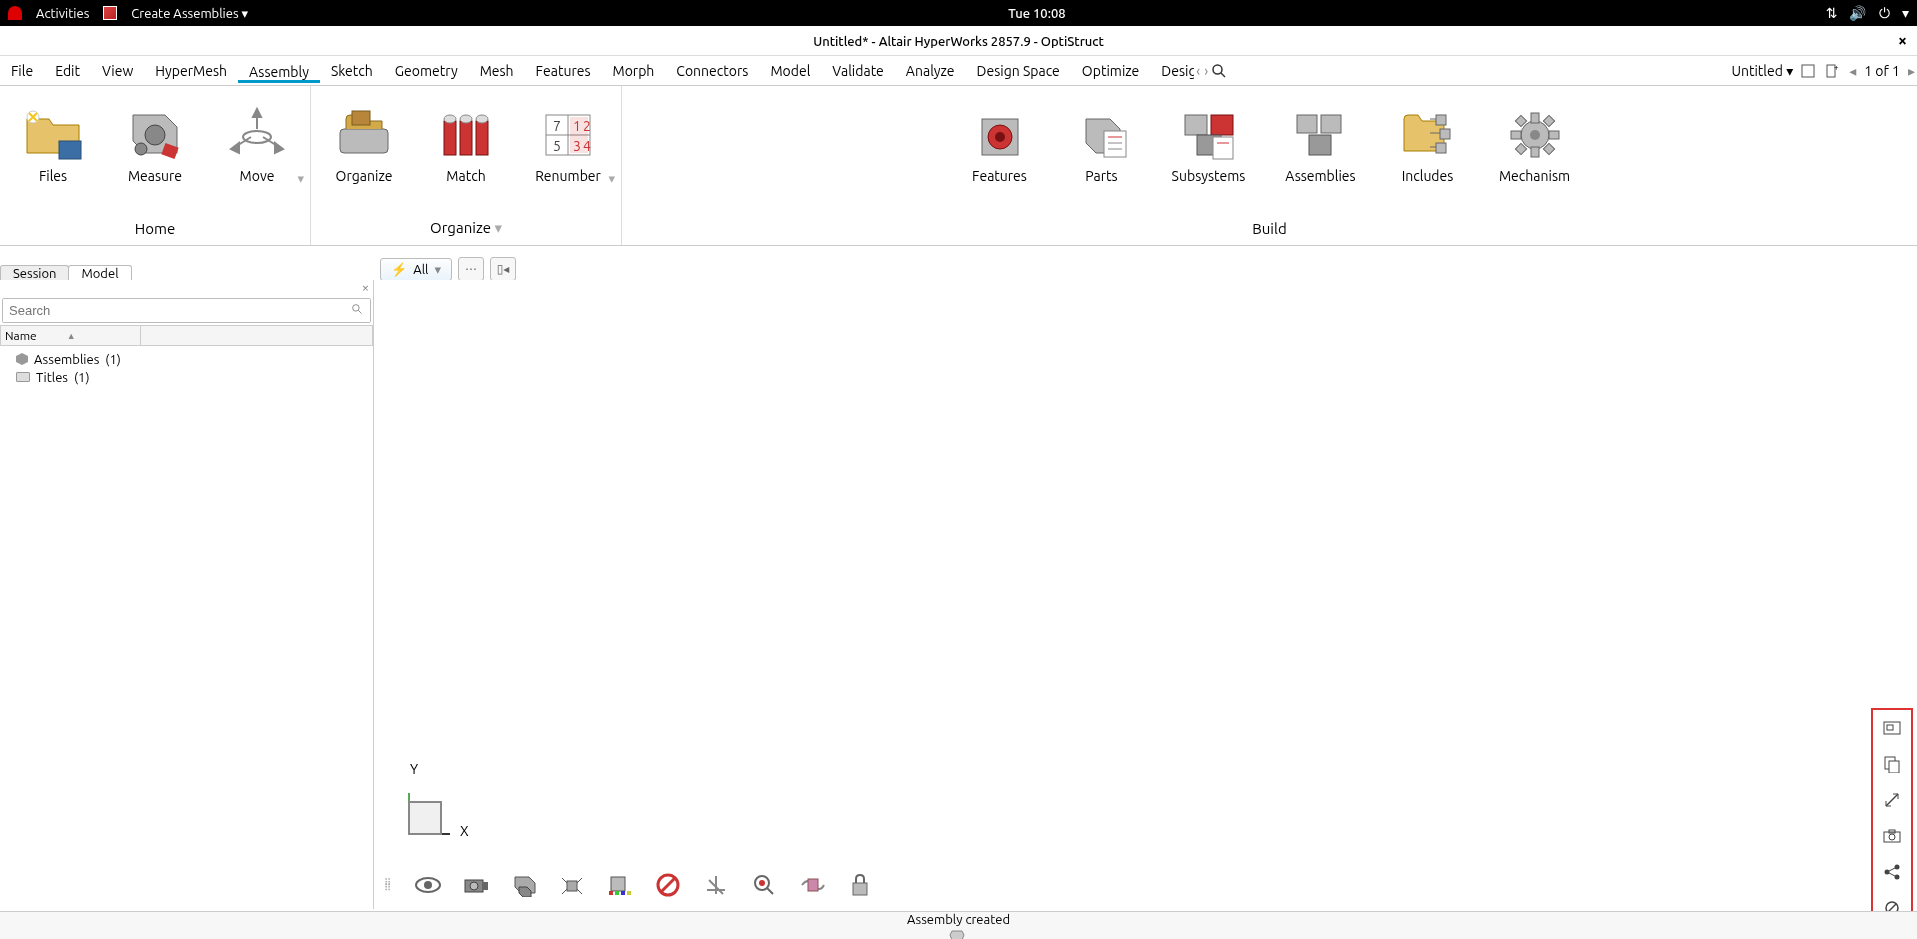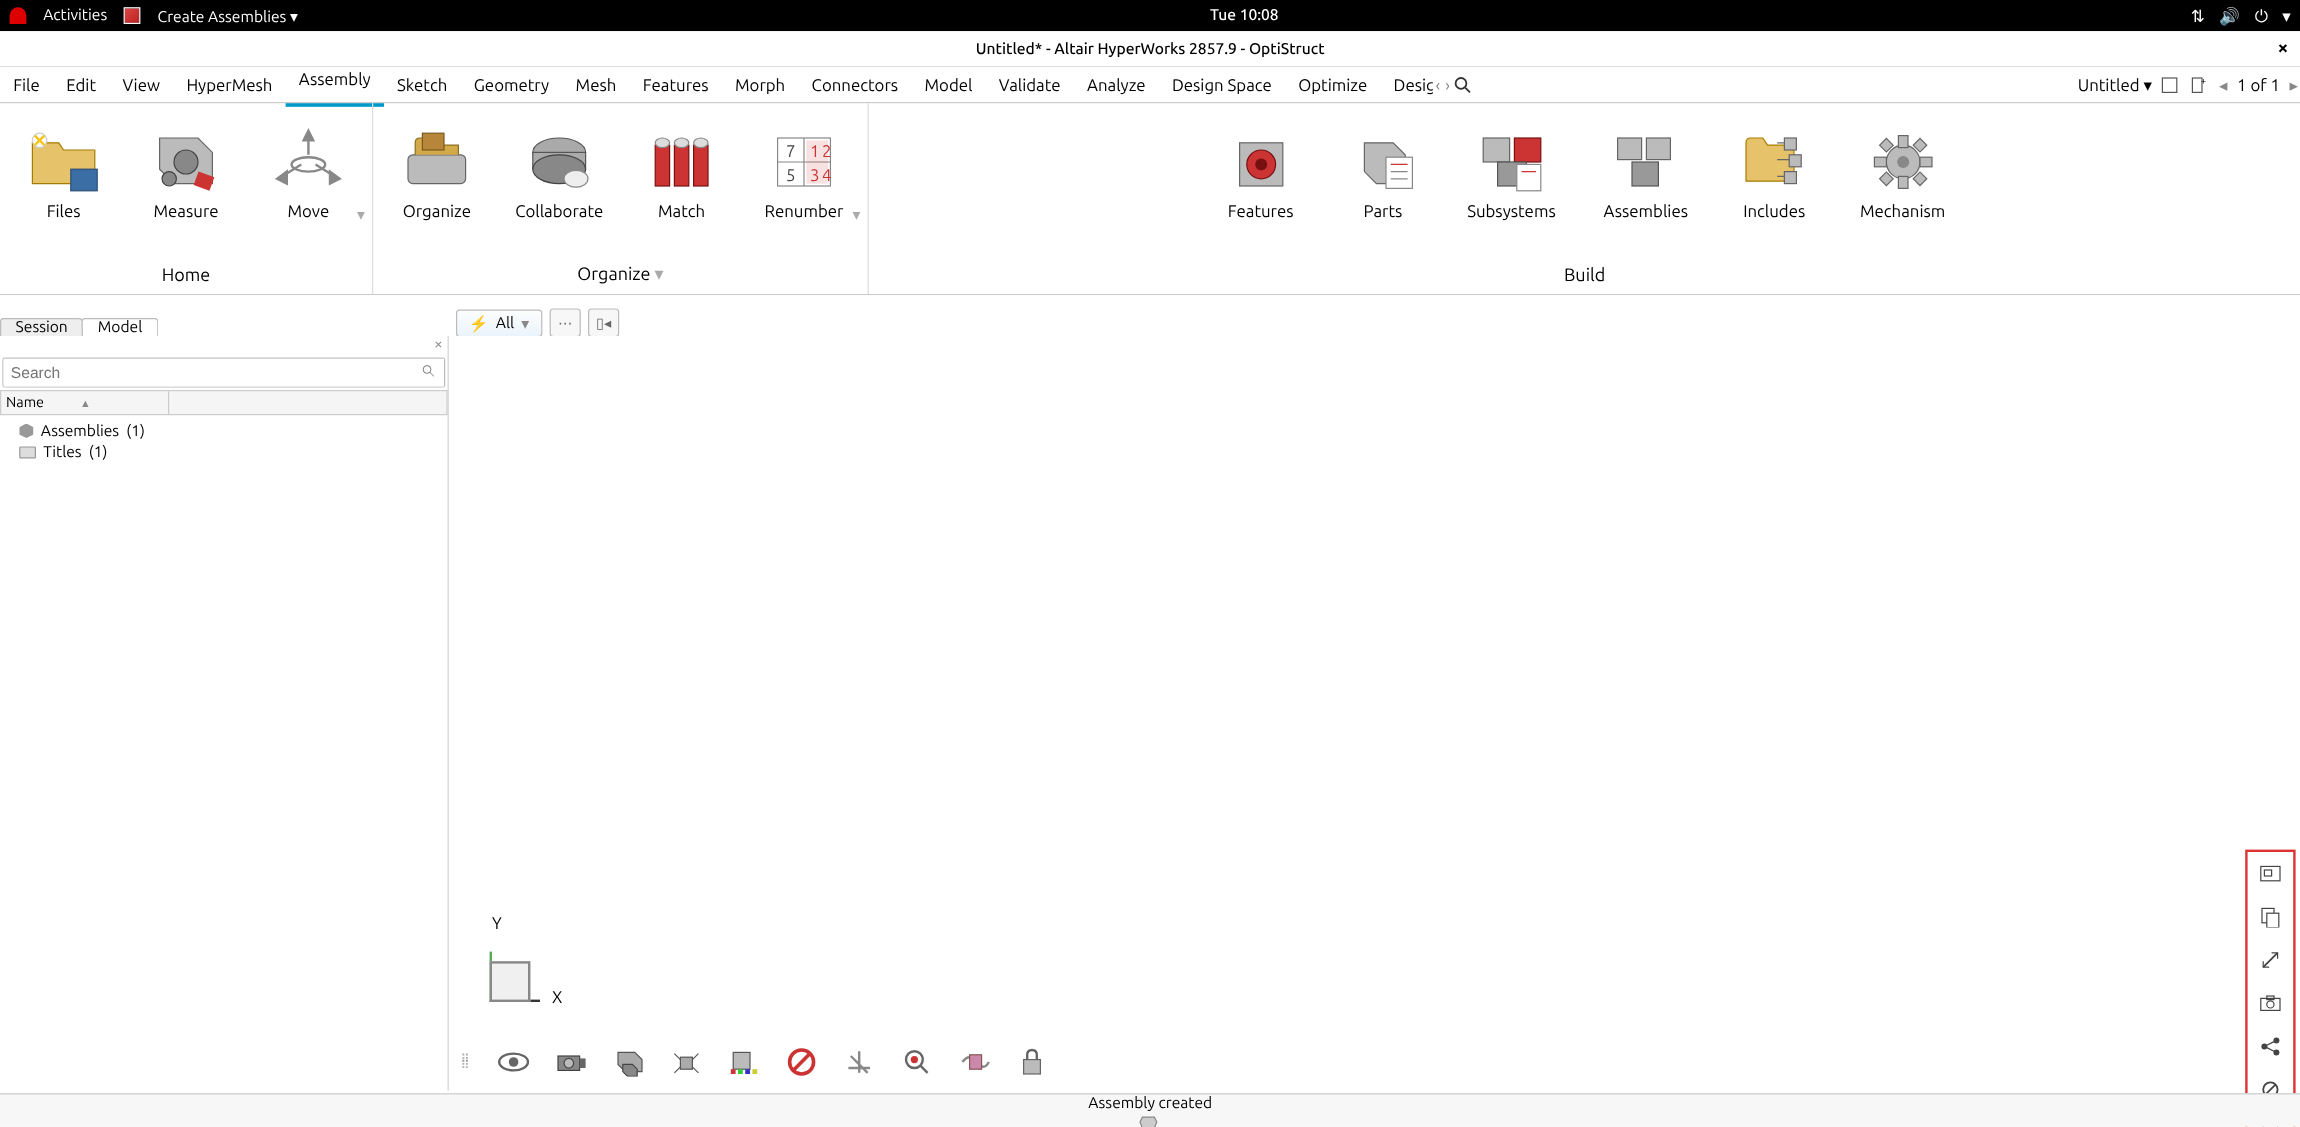--- a/index.html
+++ b/index.html
@@ -10,21 +10,21 @@
 .top-bar .hat { width: 14px; height: 14px; background: #d00; border-radius: 50% 50% 0 0; }
 .top-bar .center { flex: 1; text-align: center; font-weight: 500; }
 .top-bar .right { display: flex; align-items: center; gap: 12px; font-size: 14px; }
 .app-badge { width: 14px; height: 14px; background: linear-gradient(135deg,#d44,#b22); border: 1px solid #fff; }
 
 .title-bar { background: #fff; height: 30px; display: flex; align-items: center; justify-content: center; position: relative; border-bottom: 1px solid #ddd; font-weight: 500; }
 .title-bar .close { position: absolute; right: 10px; top: 5px; cursor: pointer; font-size: 16px; font-weight: bold; }
 
 .menu-bar { background: #fff; height: 30px; display: flex; align-items: center; border-bottom: 1px solid #ccc; font-size: 14px; position: relative; }
 .menu-bar .menu-item { padding: 5px 11px; cursor: pointer; }
-.menu-bar .menu-item.active { border-bottom: 3px solid #0099cc; padding-bottom: 12px; }
+.menu-bar .menu-item.active { border-bottom: 3px solid #0099cc; padding-bottom: 0; }
 .menu-bar .tail { margin-left: auto; display: flex; align-items: center; gap: 6px; padding-right: 0; }
 .nav-arrow { color: #888; padding: 0 2px; cursor: pointer; font-size: 14px; }
 .mb-icon { width: 18px; height: 18px; display:flex; align-items:center; justify-content:center; color:#444; cursor:pointer; }
 
 .ribbon { background: #fff; display: flex; height: 160px; border-bottom: 1px solid #ccc; }
 .ribbon-group { display: flex; flex-direction: column; align-items: center; padding: 4px 8px 6px 8px; border-right: 1px solid #ddd; position: relative; }
 .ribbon-group:last-child { border-right: none; }
 .ribbon-items { display: flex; flex: 1; align-items: flex-start; gap: 12px; padding-top: 4px; }
 .ribbon-btn { display: flex; flex-direction: column; align-items: center; width: 90px; cursor: pointer; padding: 4px 2px; }
 .ribbon-btn .icon { width: 70px; height: 70px; display: flex; align-items: center; justify-content: center; }
@@ -199,31 +199,20 @@
               <rect x="8" y="24" width="48" height="24" rx="4" fill="#bbb" stroke="#666"></rect>
               <path d="M14 24 L14 14 Q14 10 18 10 L28 10 L32 16 L50 16 L50 24" fill="#d4a94a" stroke="#8a6d1e"></path>
               <rect x="20" y="6" width="18" height="14" fill="#b8863a" stroke="#7a5a1e"></rect>
             </svg>
           </div>
         <div class="lbl">Organize</div>
       </div>
       <div class="ribbon-btn">
         <div class="icon">
             <svg width="64" height="56">
-              <ellipse cx="32" cy="22" rx="22" ry="12" fill="#aaa" stroke="#555"></ellipse>
-              <rect x="10" y="22" width="44" height="14" fill="#aaa" stroke="#555"></rect>
-              <ellipse cx="32" cy="36" rx="22" ry="12" fill="#888" stroke="#444"></ellipse>
-              <ellipse cx="46" cy="44" rx="10" ry="7" fill="#eee" stroke="#888"></ellipse>
-            </svg>
-          </div>
-        <div class="lbl">Collaborate</div>
-      </div>
-      <div class="ribbon-btn">
-        <div class="icon">
-            <svg width="64" height="56">
               <rect x="10" y="16" width="12" height="34" fill="#c33" stroke="#711"></rect>
               <rect x="26" y="16" width="12" height="34" fill="#c33" stroke="#711"></rect>
               <rect x="42" y="16" width="12" height="34" fill="#c33" stroke="#711"></rect>
               <ellipse cx="16" cy="14" rx="6" ry="4" fill="#ddd" stroke="#888"></ellipse>
               <ellipse cx="32" cy="14" rx="6" ry="4" fill="#ddd" stroke="#888"></ellipse>
               <ellipse cx="48" cy="14" rx="6" ry="4" fill="#ddd" stroke="#888"></ellipse>
             </svg>
           </div>
         <div class="lbl">Match</div>
       </div>

